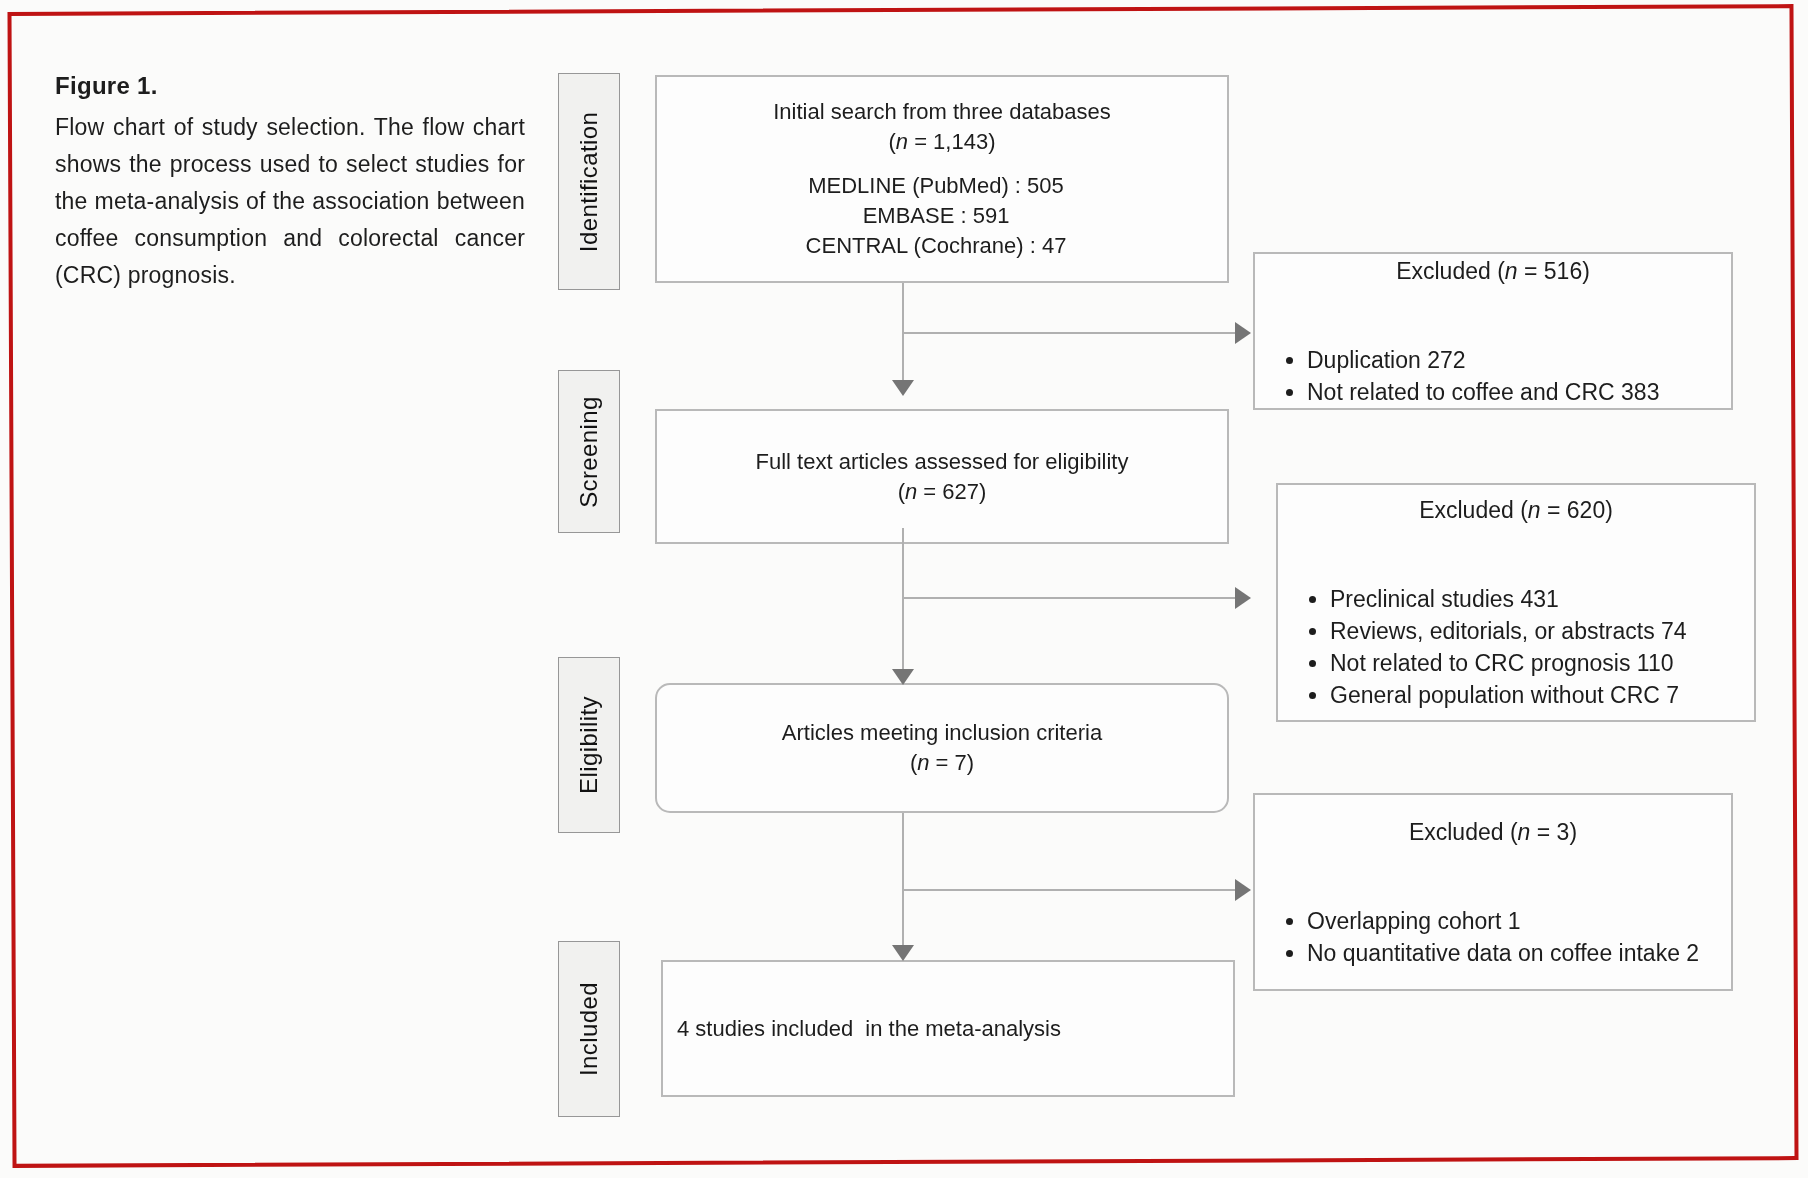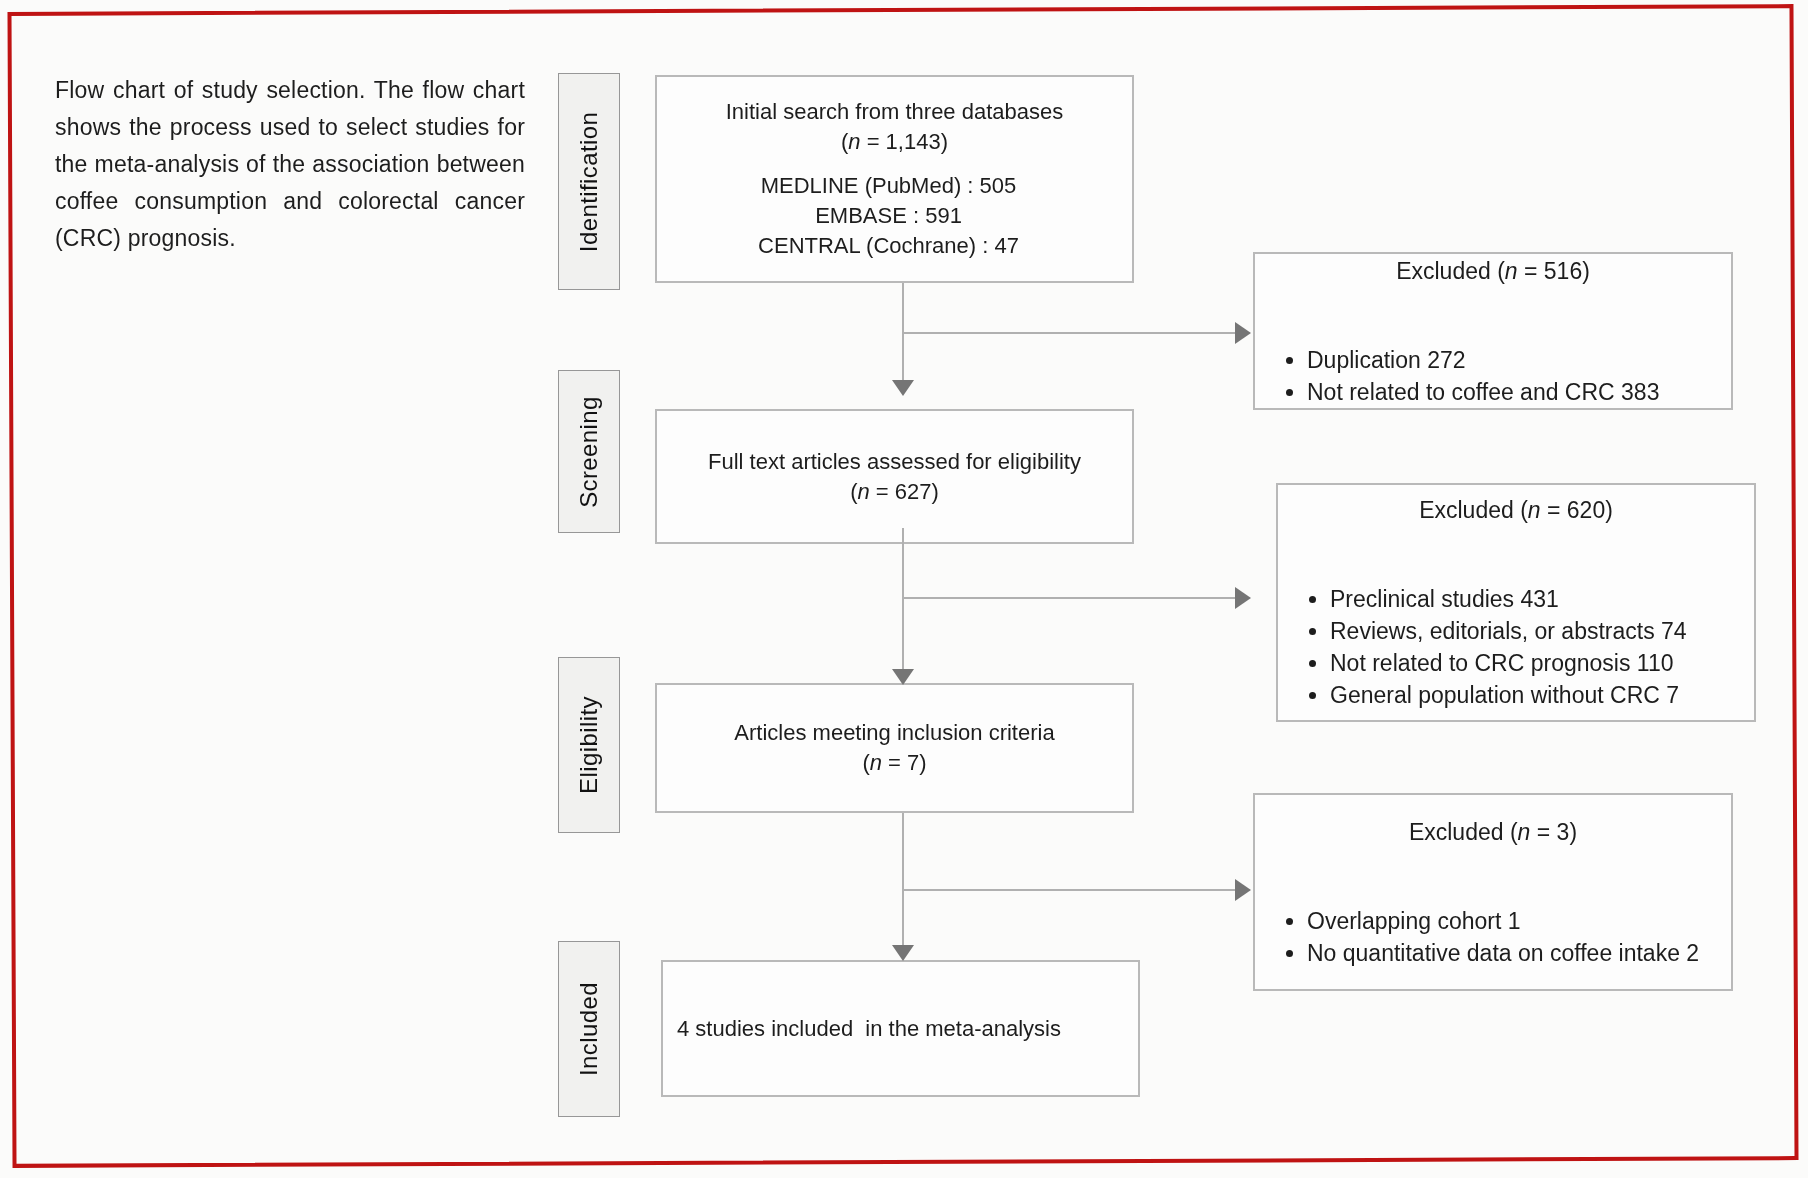--- a/index.html
+++ b/index.html
@@ -17,21 +17,21 @@
   .fig-caption{font-size:23px;line-height:37px;text-align:justify;letter-spacing:0.2px;}
   
   .stage{
     position:absolute;left:558px;width:62px;box-sizing:border-box;
     background:#f1f1ef;border:1px solid #979797;
     display:flex;align-items:center;justify-content:center;
   }
   .stage .vtext{transform:rotate(-90deg);white-space:nowrap;font-size:24px;color:#121212;letter-spacing:0.4px;}
   
   .flow-box{
-    position:absolute;left:655px;width:479px;box-sizing:border-box;
+    position:absolute;left:655px;width:574px;box-sizing:border-box;
     background:#fdfdfd;border:2px solid #b9b9b9;
     display:flex;flex-direction:column;justify-content:center;align-items:center;
     text-align:center;font-size:22px;line-height:30px;
   }
   .flow-box .sources{list-style:none;margin:14px 12px 0 0;padding:0;}
   .flow-box.left-align{align-items:flex-start;text-align:left;padding-left:14px;}
   .pre{white-space:pre-wrap;}
   
   .excl-box{
     position:absolute;left:1253px;width:480px;box-sizing:border-box;
@@ -52,20 +52,21 @@
     border-left:16px solid #757575;}
   i{font-style:italic;}
 </style>
 </head>
 <body>
 
 <div class="page">
   <div class="red-frame"></div>
 
   <div class="caption-block">
+    <div class="fig-label">Figure 1.</div>
     <div class="fig-caption">Flow chart of study selection. The flow chart shows the process used to select studies for the meta-analysis of the association between coffee consumption and colorectal cancer (CRC) prognosis.</div>
   </div>
 
   <div class="stage" style="top:73px;height:217px;">
     <span class="vtext">Identification</span>
   </div>
   <div class="stage" style="top:370px;height:163px;">
     <span class="vtext">Screening</span>
   </div>
   <div class="stage" style="top:657px;height:176px;">
@@ -85,21 +86,21 @@
         <li>EMBASE : 591</li>
         <li>CENTRAL (Cochrane) : 47</li>
       </ul>
   </div>
 
   <div class="flow-box" style="top:409px;height:135px;">
     <div>Full text articles assessed for eligibility</div>
     <div><span>(</span><i>n</i><span> = 627)</span></div>
   </div>
 
-  <div class="flow-box" style="top:683px;height:130px;">
+  <div class="flow-box" style="top:683px;height:130px;border-radius:15px;">
     <div>Articles meeting inclusion criteria</div>
     <div><span>(</span><i>n</i><span> = 7)</span></div>
   </div>
 
   <div class="flow-box left-align" style="top:960px;height:137px;margin-left:6px;">
     <div class="pre">4 studies included  in the meta-analysis</div>
   </div>
 
   <div class="excl-box" style="top:252px;height:158px;">
     <div class="excl-title"><span>Excluded (</span><i>n</i><span> = 516)</span></div>

